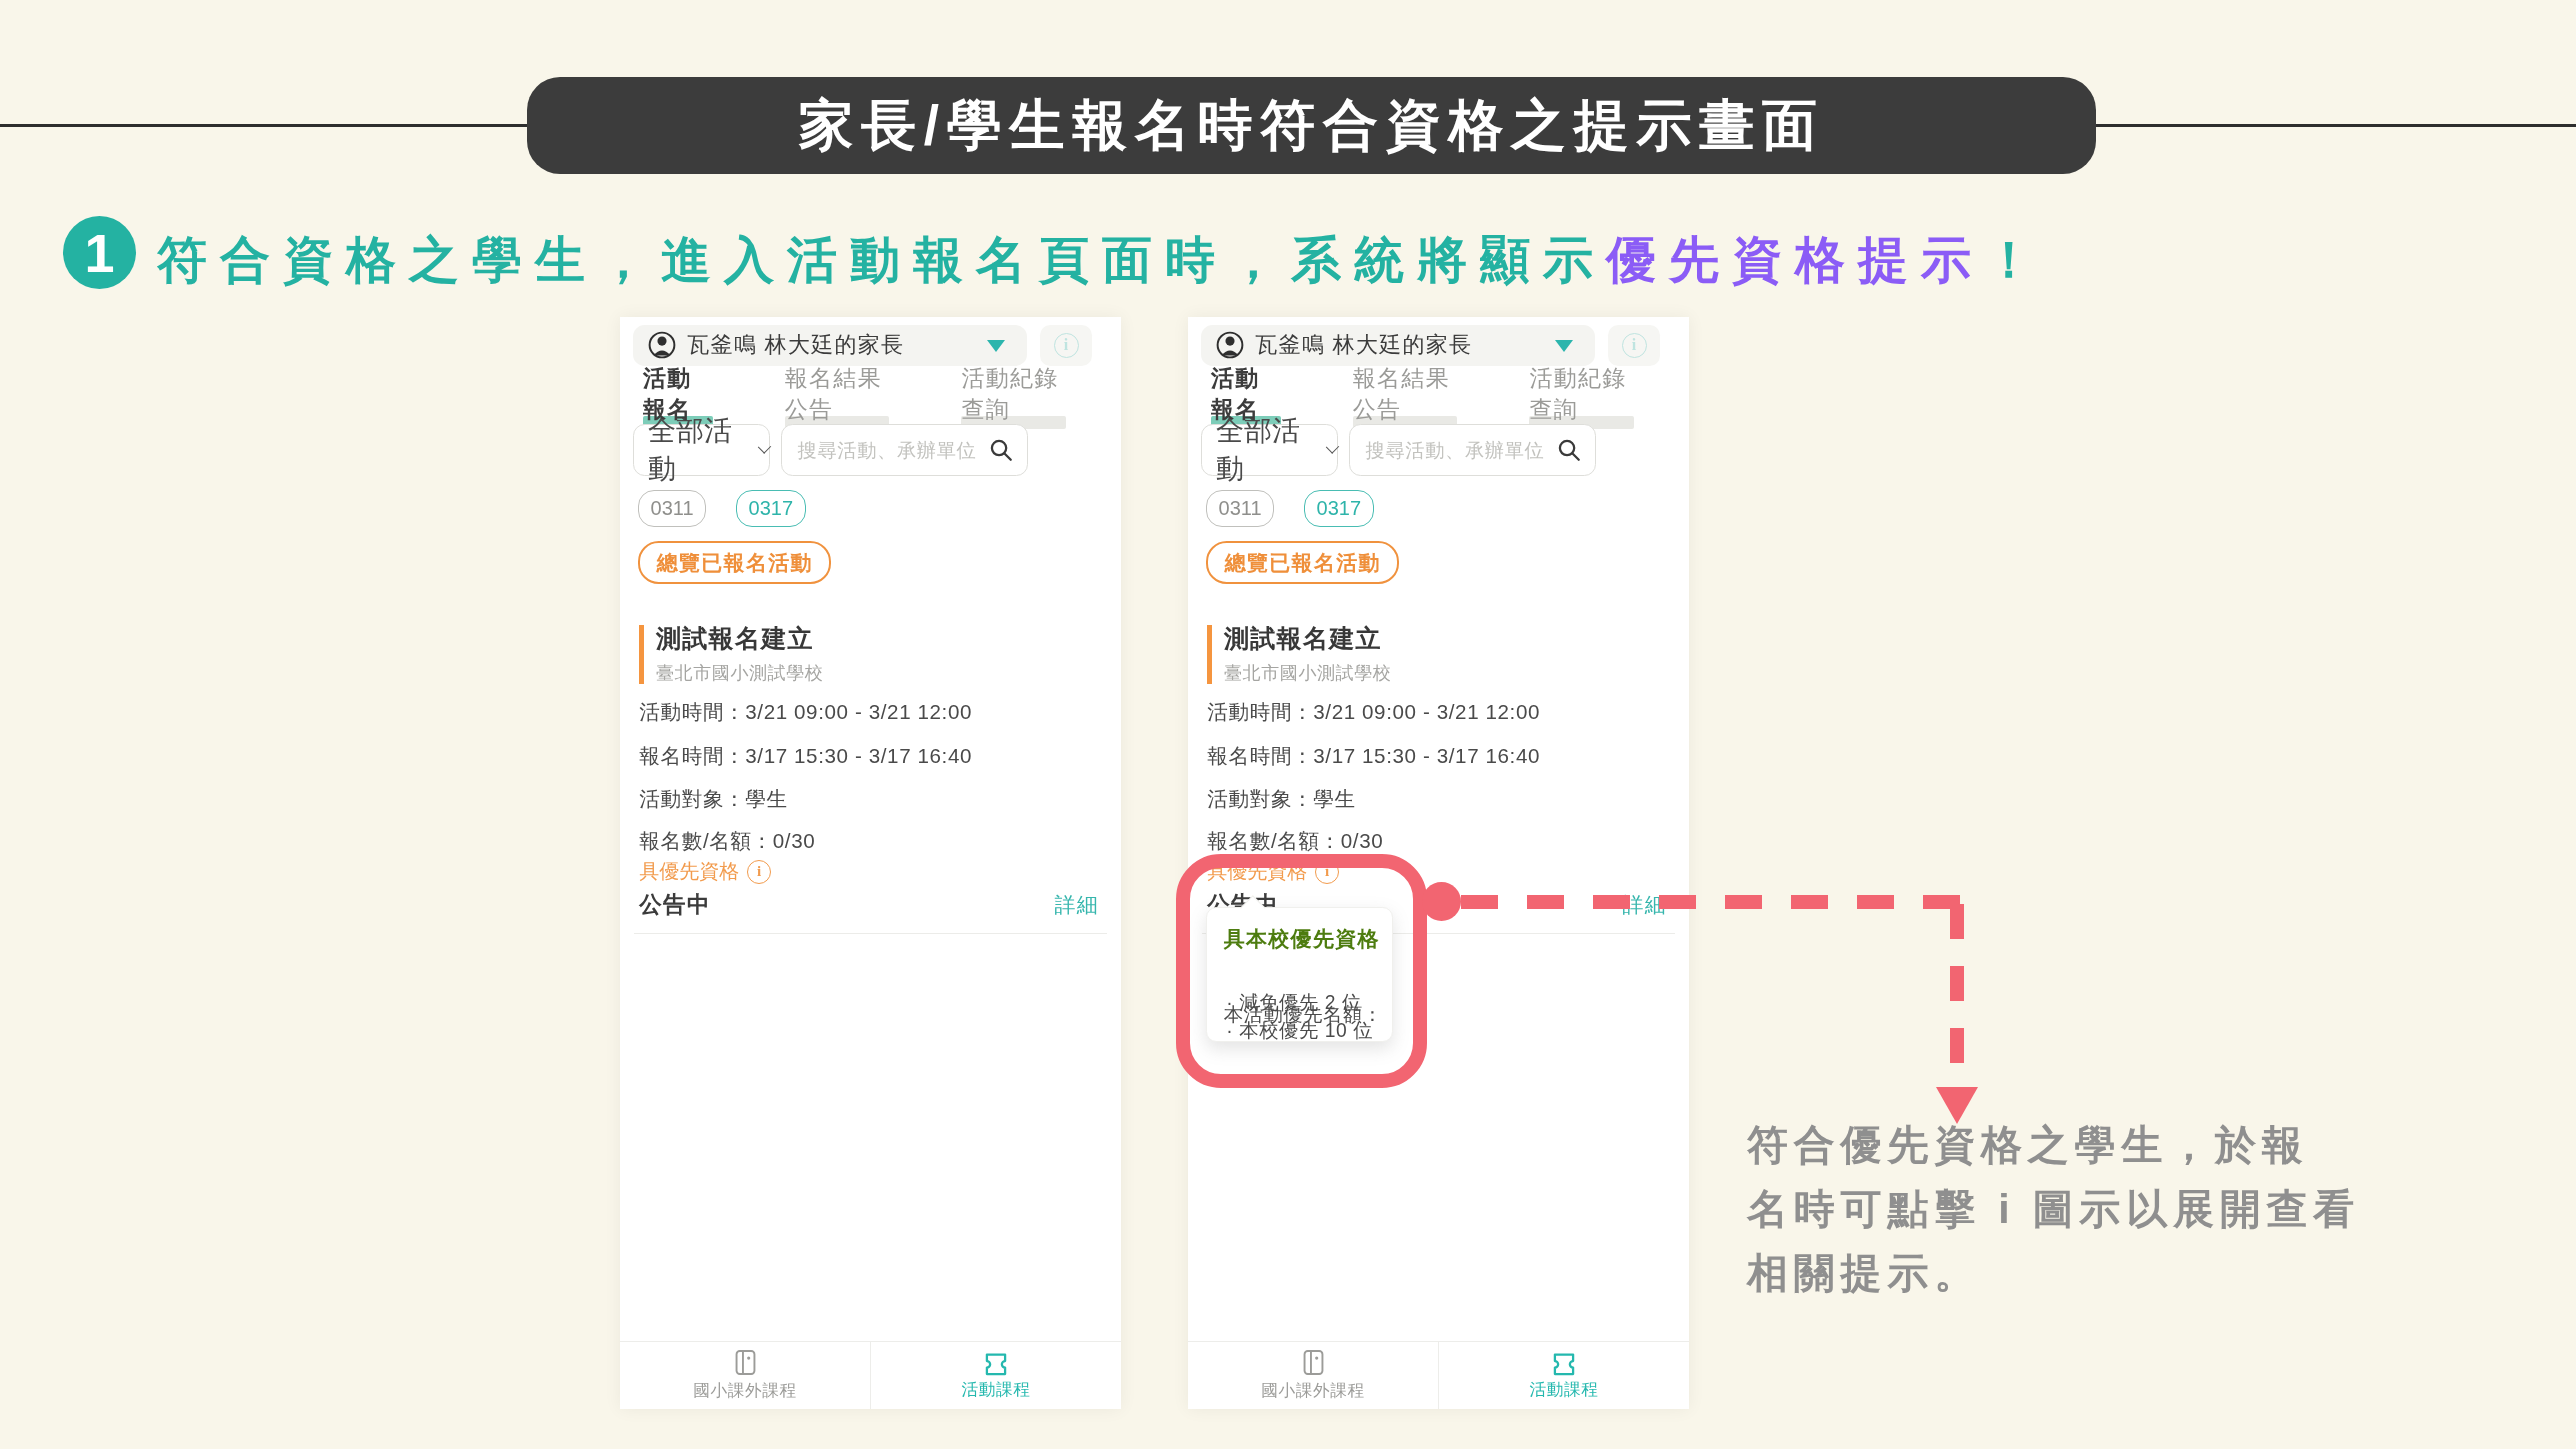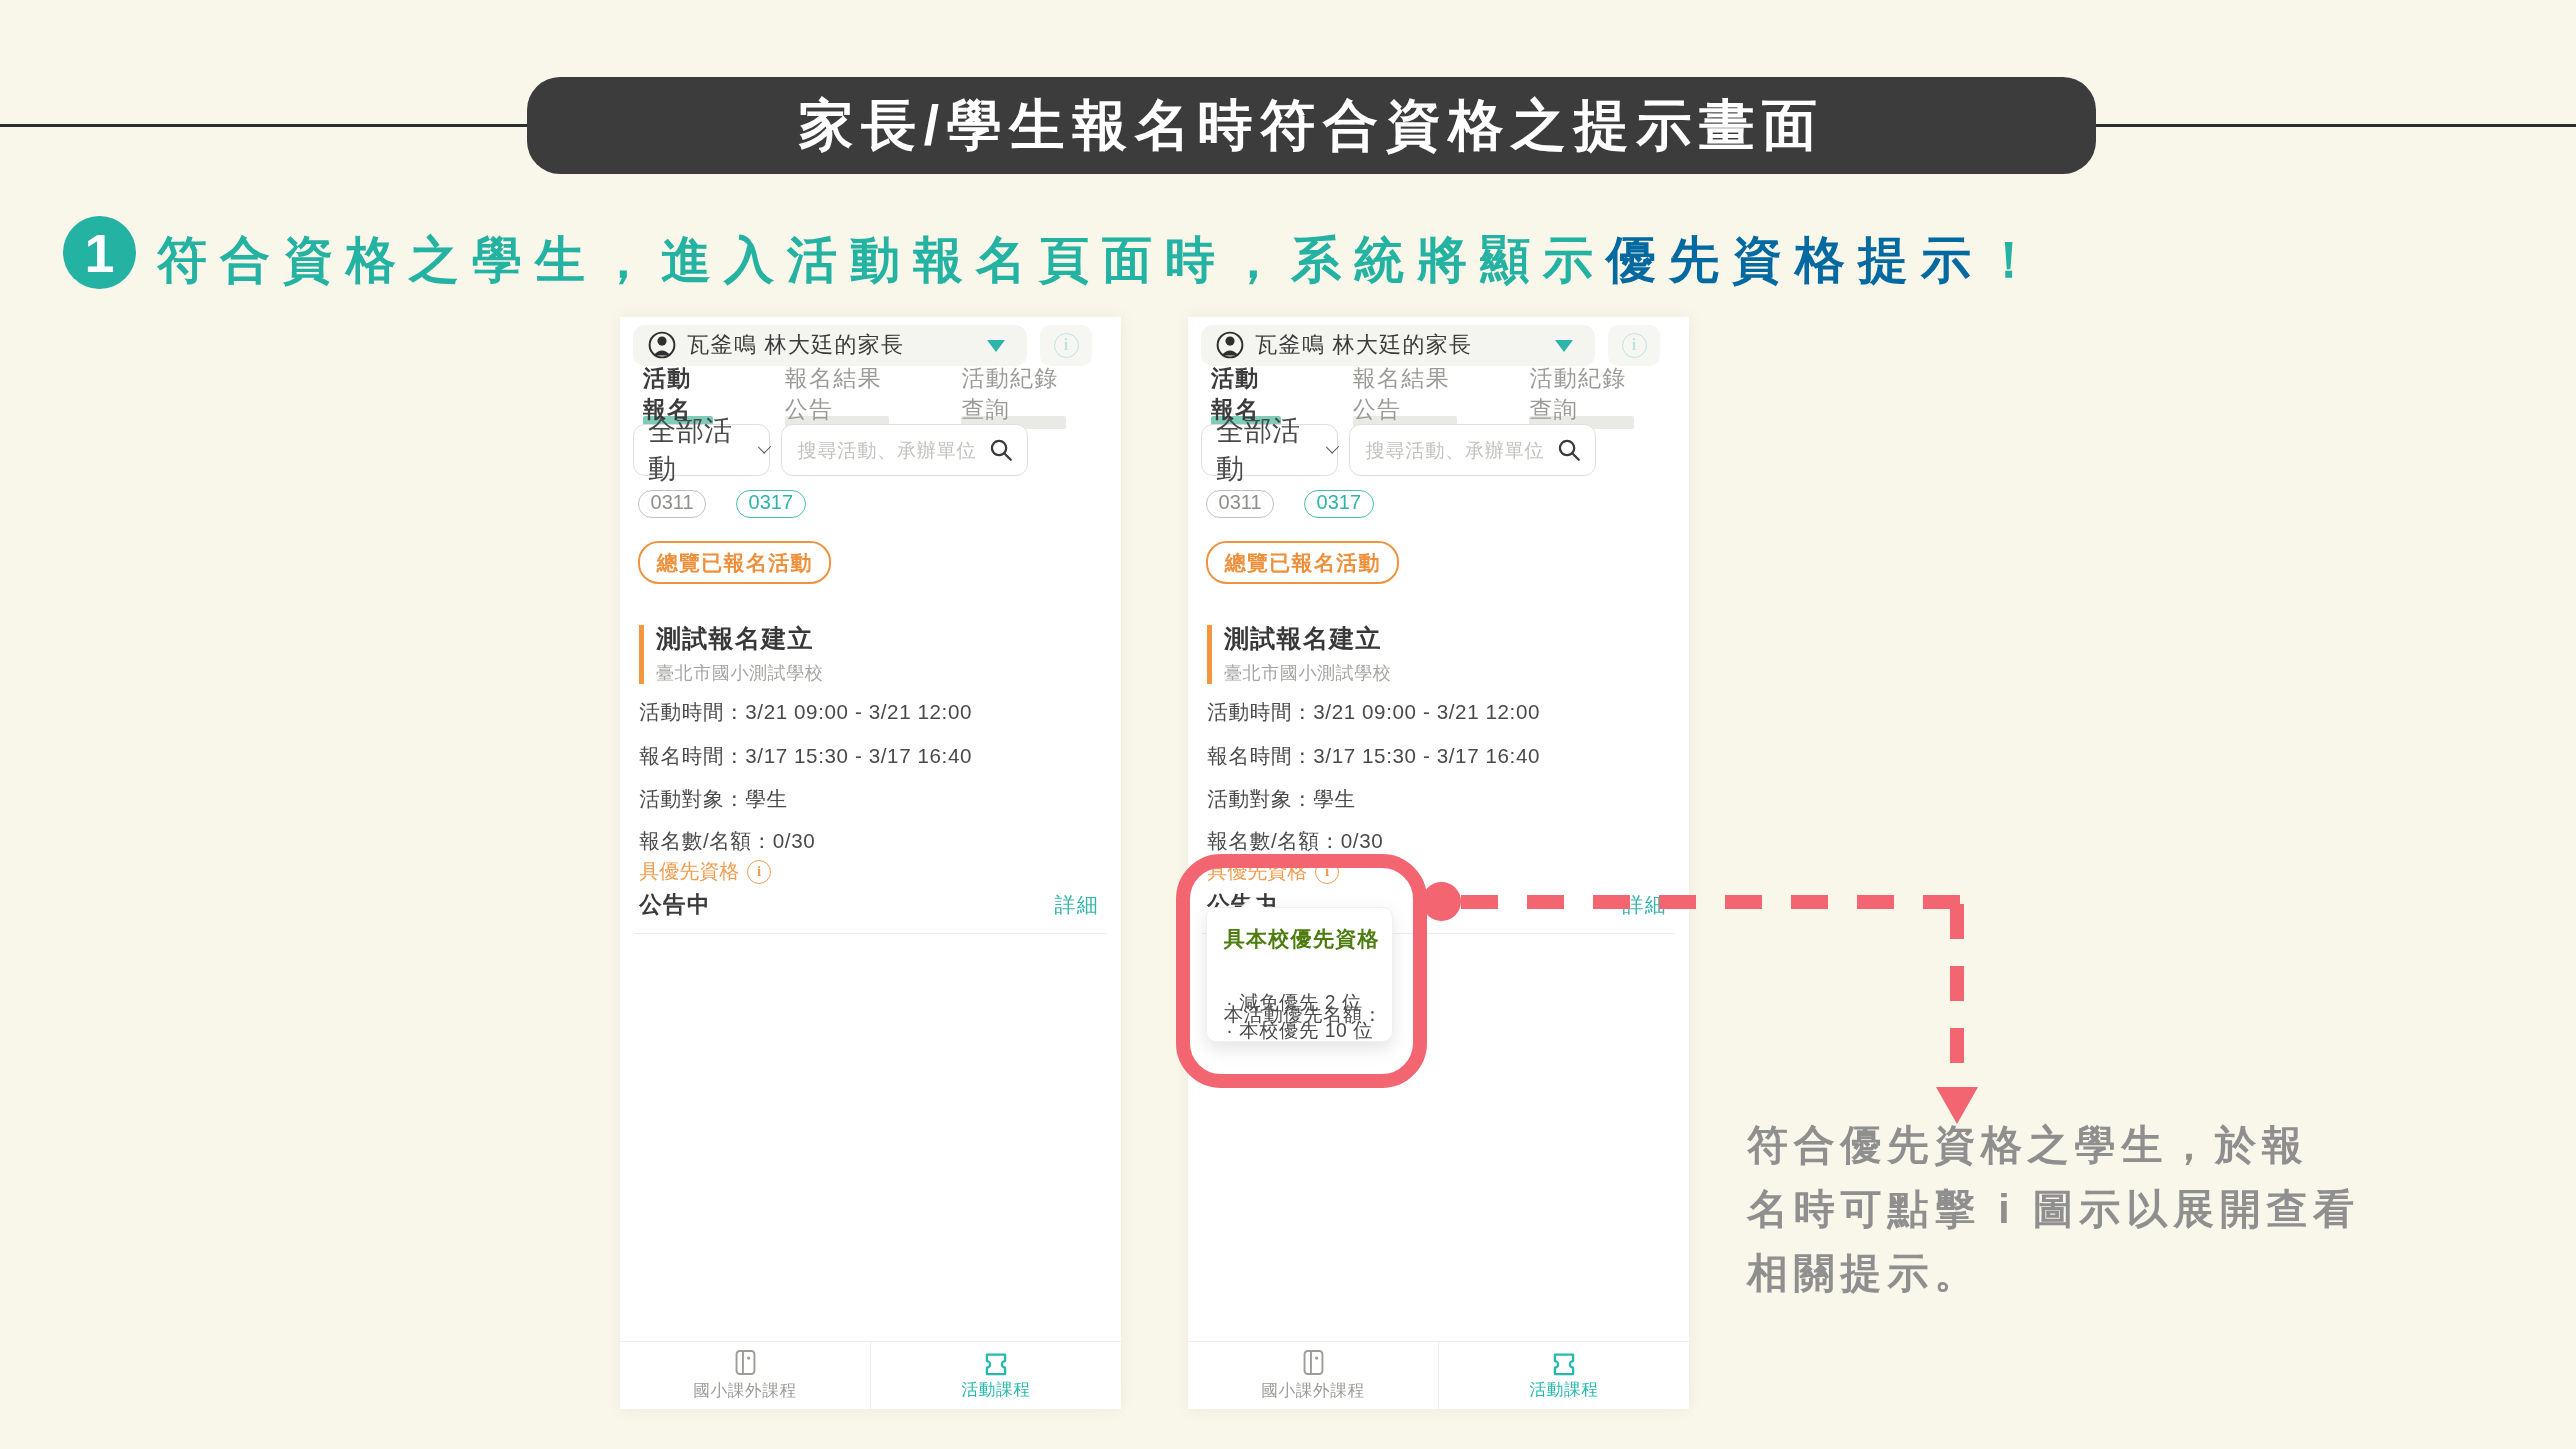--- a/index.html
+++ b/index.html
@@ -8,21 +8,21 @@
 
   
   .top-line{left:0;top:124px;width:2576px;height:3.2px;background:#2E2E2E;}
   .banner{left:527px;top:77px;width:1569px;height:97px;background:#3C3C3C;border-radius:33px;
           display:flex;align-items:center;justify-content:center;z-index:2;}
   .banner-title{color:#FFFFFF;font-size:55px;font-weight:bold;letter-spacing:7.7px;}
 
   .step-badge{left:63px;top:216px;width:73px;height:73px;border-radius:50%;background:#24B2A2;
               display:flex;align-items:center;justify-content:center;color:#fff;font-size:54px;font-weight:bold;}
   .step-text{left:157px;top:227px;font-size:50px;font-weight:bold;color:#24B2A2;letter-spacing:13px;white-space:nowrap;}
-  .step-text .hl{color:#0369a1;}
+  .step-text .hl{color:#8b5cf6;}
 
   
   .phone{top:317px;width:501px;height:1092px;background:#FFFFFF;box-shadow:0 0 16.7px rgba(0,0,0,0.06);}
   .phone1{left:620px;}
   .phone2{left:1188px;}
 
   .user-bar{position:absolute;left:13px;top:7.7px;width:394px;height:41px;background:#F4F4F1;border-radius:11.6px;
             display:flex;align-items:center;padding-left:14px;box-sizing:border-box;}
   .user-name{font-size:22px;color:#3C3C3C;letter-spacing:1.3px;margin-left:10.3px;}
   .dd-triangle{position:absolute;right:22px;top:15.5px;width:0;height:0;border-left:9.7px solid transparent;
@@ -45,21 +45,21 @@
 
   .dropdown{position:absolute;left:13px;top:107px;width:137px;height:52px;border:1.3px solid #DEDEDa;border-radius:11.6px;
             background:#fff;display:flex;align-items:center;padding-left:14px;box-sizing:border-box;}
   .dropdown-label{font-size:28px;color:#4A4A4A;}
   .chevron{width:9px;height:9px;border-right:1.9px solid #555;border-bottom:1.9px solid #555;
            transform:rotate(45deg);margin-left:10.3px;margin-top:-5.2px;}
   .searchbox{position:absolute;left:161px;top:107px;width:247px;height:52px;border:1.3px solid #DEDEDA;border-radius:11.6px;
              background:#fff;display:flex;align-items:center;padding:0 13px 0 15.5px;box-sizing:border-box;}
   .search-ph{font-size:19.3px;color:#C2C2BE;flex:1;letter-spacing:0.6px;}
 
-  .pill{position:absolute;top:173px;height:28px;border-radius:16px;display:flex;
+  .pill{position:absolute;top:173px;height:37px;border-radius:16px;display:flex;align-items:center;
         padding:0 11.6px;font-size:20px;box-sizing:border-box;background:#fff;}
   .pill1{left:18px;border:1.9px solid #C0C0BC;color:#8F8F8C;}
   .pill2{left:86px;border:1.9px solid #49BDB3;color:#2EB4AA;margin-left:30px;}
 
   .overview-btn{position:absolute;left:18px;top:224px;height:43px;border:2.6px solid #F0923E;border-radius:20.6px;
                 color:#EF8F3A;font-size:21px;font-weight:bold;display:flex;align-items:center;padding:0 16.7px;
                 letter-spacing:1.3px;background:#fff;box-sizing:border-box;}
 
   .card-bar{position:absolute;left:19.3px;top:308px;width:5.2px;height:59px;background:#F5953F;}
   .card-title{position:absolute;left:36px;top:305px;font-size:25px;font-weight:bold;color:#383838;letter-spacing:1.3px;}

